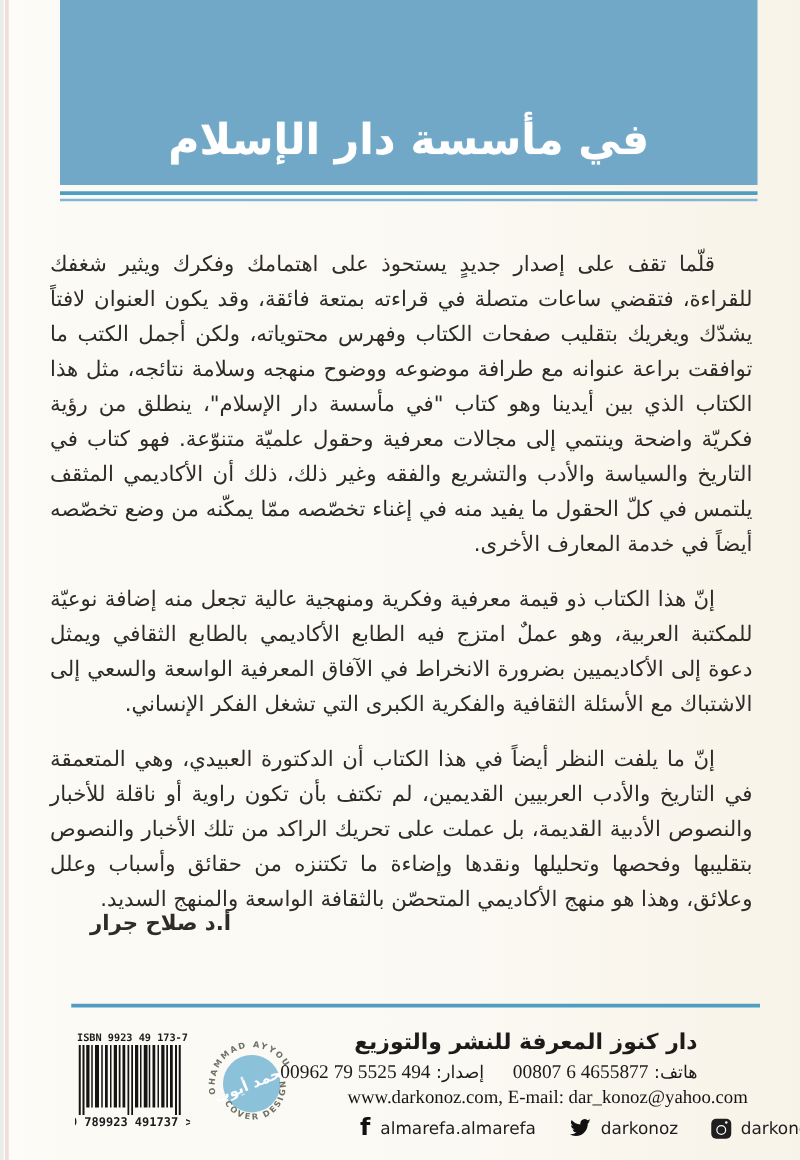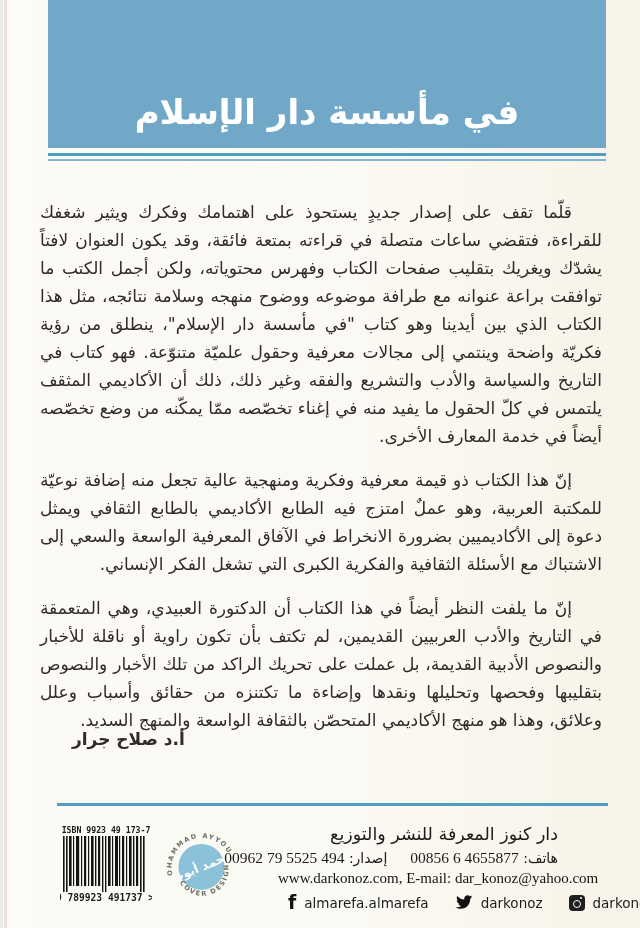--- a/index.html
+++ b/index.html
@@ -31,21 +31,21 @@
 
   .barcode{position:absolute;left:60px;top:824px;width:92px;height:80px;}
   .barcode text{font-family:"DejaVu Sans Mono",monospace;font-weight:bold;fill:#1b1b1b;}
 
   .stamp{position:absolute;left:163px;top:828px;width:76px;height:76px;transform:rotate(-22deg);}
   .stamp .ring-text{font-family:"DejaVu Sans",sans-serif;font-size:6.6px;font-weight:bold;
     letter-spacing:1.6px;fill:#6d7163;}
   .stamp .callig{font-family:"DejaVu Sans",sans-serif;font-size:12px;font-weight:bold;fill:#ffffff;}
 
   .pub-block{position:absolute;left:278px;top:824px;width:280px;}
-  .pub-name{direction:rtl;text-align:right;font-size:17.5px;font-weight:normal;color:#1d1b19;margin:0 0 5px 0;}
+  .pub-name{direction:rtl;text-align:right;font-size:17.5px;font-weight:bold;color:#1d1b19;margin:0 0 5px 0;}
   .pub-phones{direction:rtl;text-align:right;font-size:14px;color:#1d1b19;margin:0 0 3px 0;white-space:nowrap;}
   .pub-phones .num{font-family:"Liberation Serif",serif;font-size:15.5px;direction:ltr;unicode-bidi:embed;}
   .pub-phones .gap{display:inline-block;width:14px;}
   .pub-web{direction:ltr;text-align:right;font-family:"Liberation Serif",serif;font-size:15px;
     color:#141414;margin:0 0 6px 0;white-space:nowrap;}
   .social-row{display:flex;direction:ltr;align-items:center;gap:26px;margin-left:10px;}
   .social-item{display:flex;align-items:center;gap:8px;font-size:13.5px;color:#1c1c1c;}
   .fb-glyph{font-weight:900;font-size:19px;line-height:1;color:#111;}
   .tw-svg{width:18px;height:15px;display:block;}
   .insta{width:16px;height:16px;background:#1f1f1f;border-radius:4px;position:relative;}
@@ -129,21 +129,21 @@
     </text>
     <text class="ring-text">
       <textPath href="#arcBot" startOffset="50%" text-anchor="middle">COVER DESIGN</textPath>
     </text>
   </svg>
 
   <div class="pub-block">
     <p class="pub-name">دار كنوز المعرفة للنشر والتوزيع</p>
     <p class="pub-phones">
       <span>هاتف:</span>
-      <span class="num">00856 6 4655877</span>
+      <span class="num">00807 6 4655877</span>
       <span class="gap"></span>
       <span>إصدار:</span>
       <span class="num">00962 79 5525 494</span>
     </p>
     <p class="pub-web">www.darkonoz.com, E-mail: dar_konoz@yahoo.com</p>
     <div class="social-row">
       <div class="social-item">
         <span class="fb-glyph">f</span>
         <span>almarefa.almarefa</span>
       </div>

